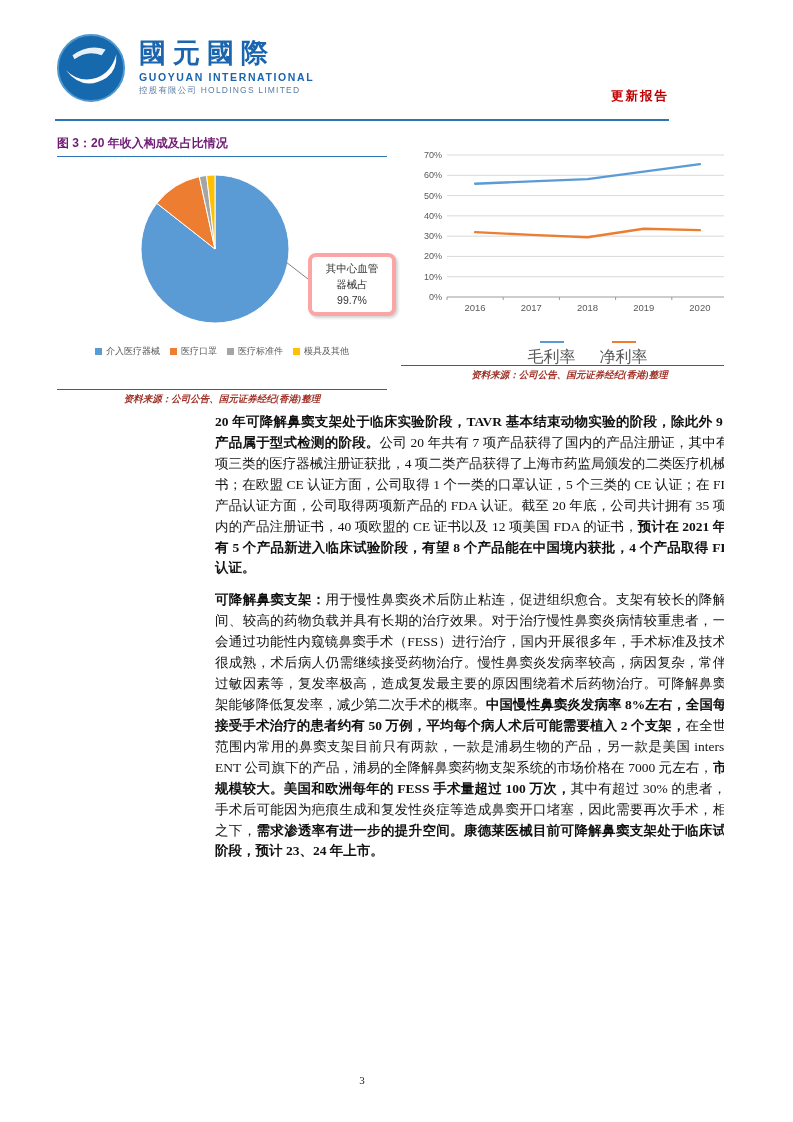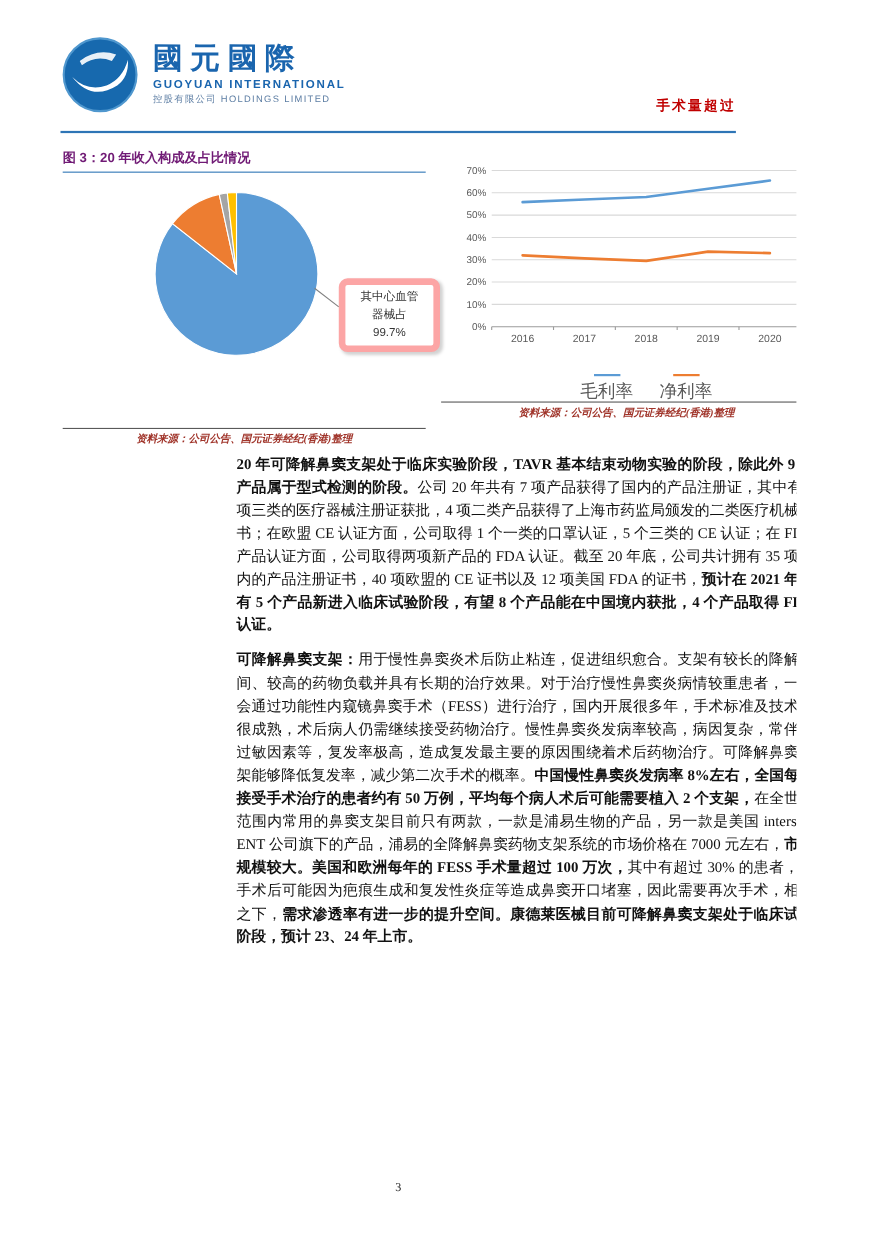--- a/index.html
+++ b/index.html
@@ -28,21 +28,21 @@
 
   
   .figures{position:absolute;left:57px;top:133px;width:681px;display:flex;justify-content:space-between;}
   .fig-left{width:330px;}
   .fig-right{width:337px;}
   .fig-caption{font-family:"Liberation Sans",sans-serif;font-weight:bold;font-size:12px;color:#701a75;
            padding:2px 0 4px 0;border-bottom:1px solid var(--accent);}
   .chart-area{position:relative;height:228px;}
   .chart-svg{position:absolute;left:0;top:0;display:block;}
   svg text{font-family:"Liberation Sans",sans-serif;}
-  .callout{position:absolute;left:251px;top:96px;width:76px;background:#fff;border:6px solid #fca5a5;
+  .callout{position:absolute;left:251px;top:96px;width:76px;background:#fff;border:4px solid #fca5a5;
            border-radius:8px;padding:4px 2px;text-align:center;
            font-family:"Liberation Sans",sans-serif;font-size:10.5px;line-height:1.5;color:#333;
            box-shadow:2px 2px 3px rgba(0,0,0,0.18);}
   .legend{position:absolute;left:0;right:0;text-align:center;white-space:nowrap;}
   .pie-legend{top:184px;}
   .line-legend{top:196px;left:36px;}
   .legend-item{display:inline-flex;align-items:center;gap:4px;margin:0 5px;
            font-family:"Liberation Sans",sans-serif;color:#595959;}
   .pie-legend .legend-item{font-size:9px;}
   .line-legend .legend-item{font-size:16px;margin:0 12px;flex-direction:column;}
@@ -72,41 +72,54 @@
         <circle cx="37" cy="37" r="34" fill="none" stroke="#4F97CE" stroke-width="2"></circle>
         <path d="M11 39 Q 29 62 53 47 Q 64 39 63 23 Q 58 41 43 47 Q 25 53 11 39 Z" fill="#ffffff"></path>
         <path d="M20 28 Q 33 18 48 24 L 52 18 Q 34 12 18 24 Z" fill="#ffffff" opacity="0.9"></path>
       </svg>
       <div class="logo-text">
         <div class="logo-cn">國元國際</div>
         <div class="logo-en">GUOYUAN INTERNATIONAL</div>
         <div class="logo-sub">控股有限公司 HOLDINGS LIMITED</div>
       </div>
     </div>
-    <div class="report-tag">手术量超过</div>
+    <div class="report-tag">更新报告</div>
   </div>
   <div class="header-rule"></div>
 
   <div class="figures">
 
     <div class="fig fig-left">
       <div class="fig-caption">图 3：20 年收入构成及占比情况</div>
       <div class="chart-area">
         <svg id="pie-svg" class="chart-svg" width="330" height="200" viewBox="0 0 330 200">
             <path d="M158 92 L158.00 18.00 A74 74 0 1 1 99.81 46.28 Z" fill="#5B9BD5" stroke="#ffffff" stroke-width="1"></path>
             <path d="M158 92 L99.81 46.28 A74 74 0 0 1 142.31 19.68 Z" fill="#ED7D31" stroke="#ffffff" stroke-width="1"></path>
             <path d="M158 92 L142.31 19.68 A74 74 0 0 1 149.65 18.47 Z" fill="#A5A5A5" stroke="#ffffff" stroke-width="1"></path>
             <path d="M158 92 L149.65 18.47 A74 74 0 0 1 158.00 18.00 Z" fill="#FFC000" stroke="#ffffff" stroke-width="1"></path>
             <line x1="251" y1="122" x2="229" y2="105" stroke="#808080" stroke-width="1"></line>
           </svg>
         <div class="callout">
             <div>其中心血管</div>
             <div>器械占</div>
             <div>99.7%</div>
           </div>
+        <div id="pie-legend" class="legend pie-legend"><span class="legend-item">
+              <i style="display: inline-block; width: 7px; height: 7px; background: rgb(91, 155, 213);"></i>
+              <span>介入医疗器械</span>
+            </span><span class="legend-item">
+              <i style="display: inline-block; width: 7px; height: 7px; background: rgb(237, 125, 49);"></i>
+              <span>医疗口罩</span>
+            </span><span class="legend-item">
+              <i style="display: inline-block; width: 7px; height: 7px; background: rgb(165, 165, 165);"></i>
+              <span>医疗标准件</span>
+            </span><span class="legend-item">
+              <i style="display: inline-block; width: 7px; height: 7px; background: rgb(255, 192, 0);"></i>
+              <span>模具及其他</span>
+            </span></div>
       </div>
       <div class="fig-source">资料来源：公司公告、国元证券经纪(香港)整理</div>
     </div>
 
     <div class="fig fig-right">
       <div class="chart-area">
         <svg id="line-svg" class="chart-svg" width="337" height="192" viewBox="0 0 337 192">
             <text x="41" y="167" text-anchor="end" font-size="9" fill="#595959">0%</text>
             <line x1="46" y1="143.71428571428572" x2="327" y2="143.71428571428572" stroke="#D9D9D9" stroke-width="1"></line>
             <text x="41" y="146.71428571428572" text-anchor="end" font-size="9" fill="#595959">10%</text>

